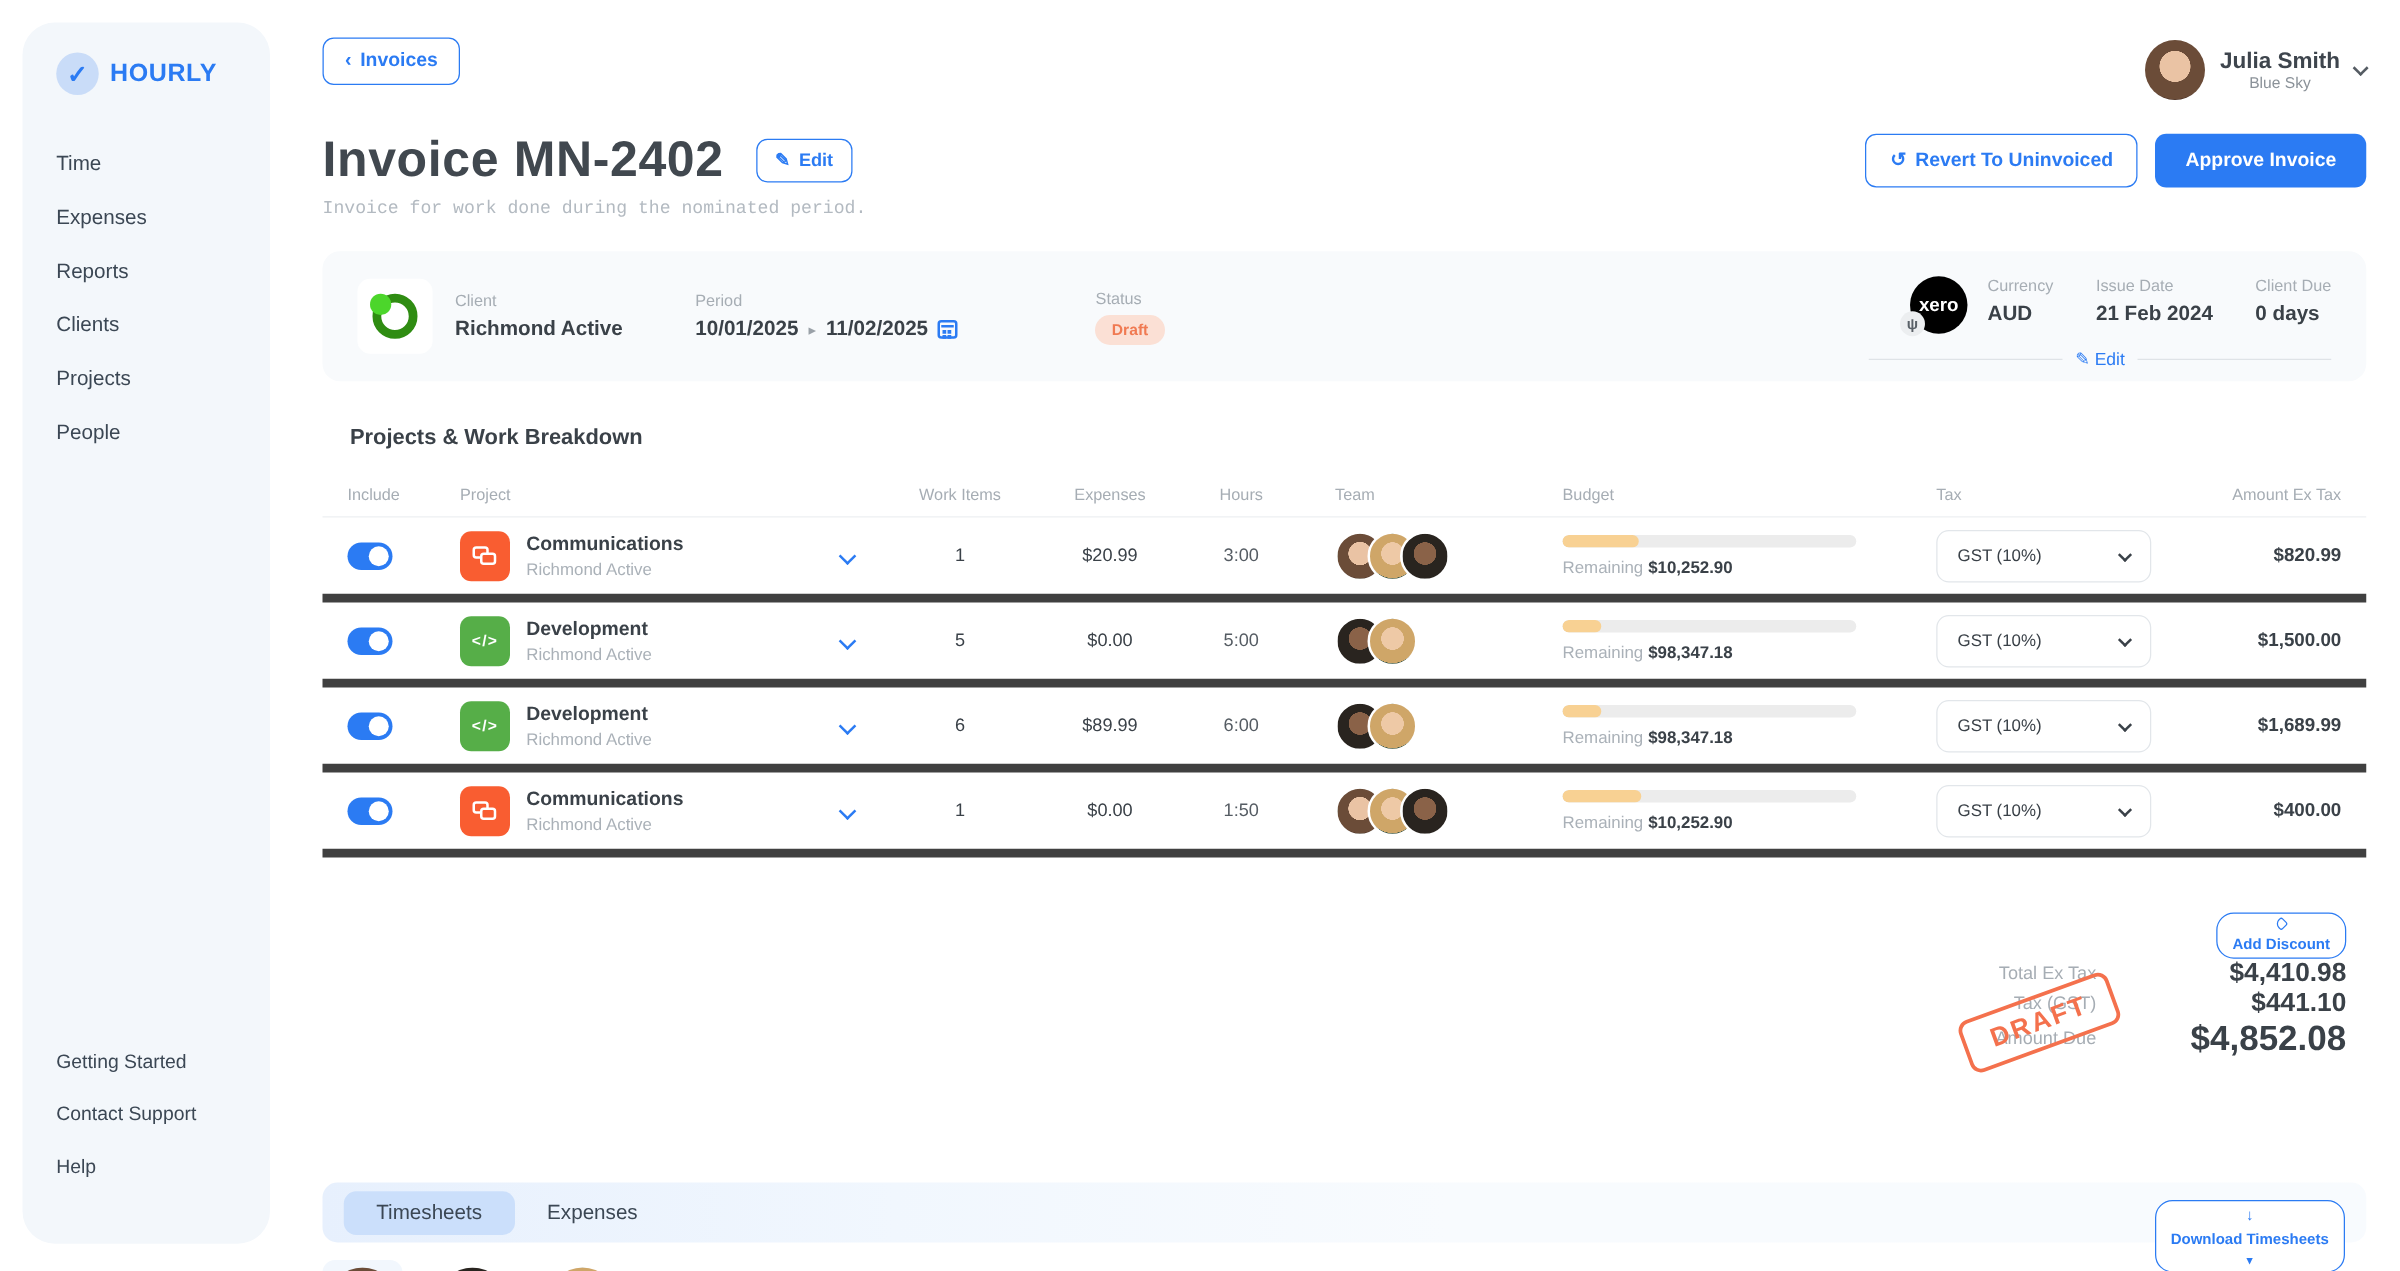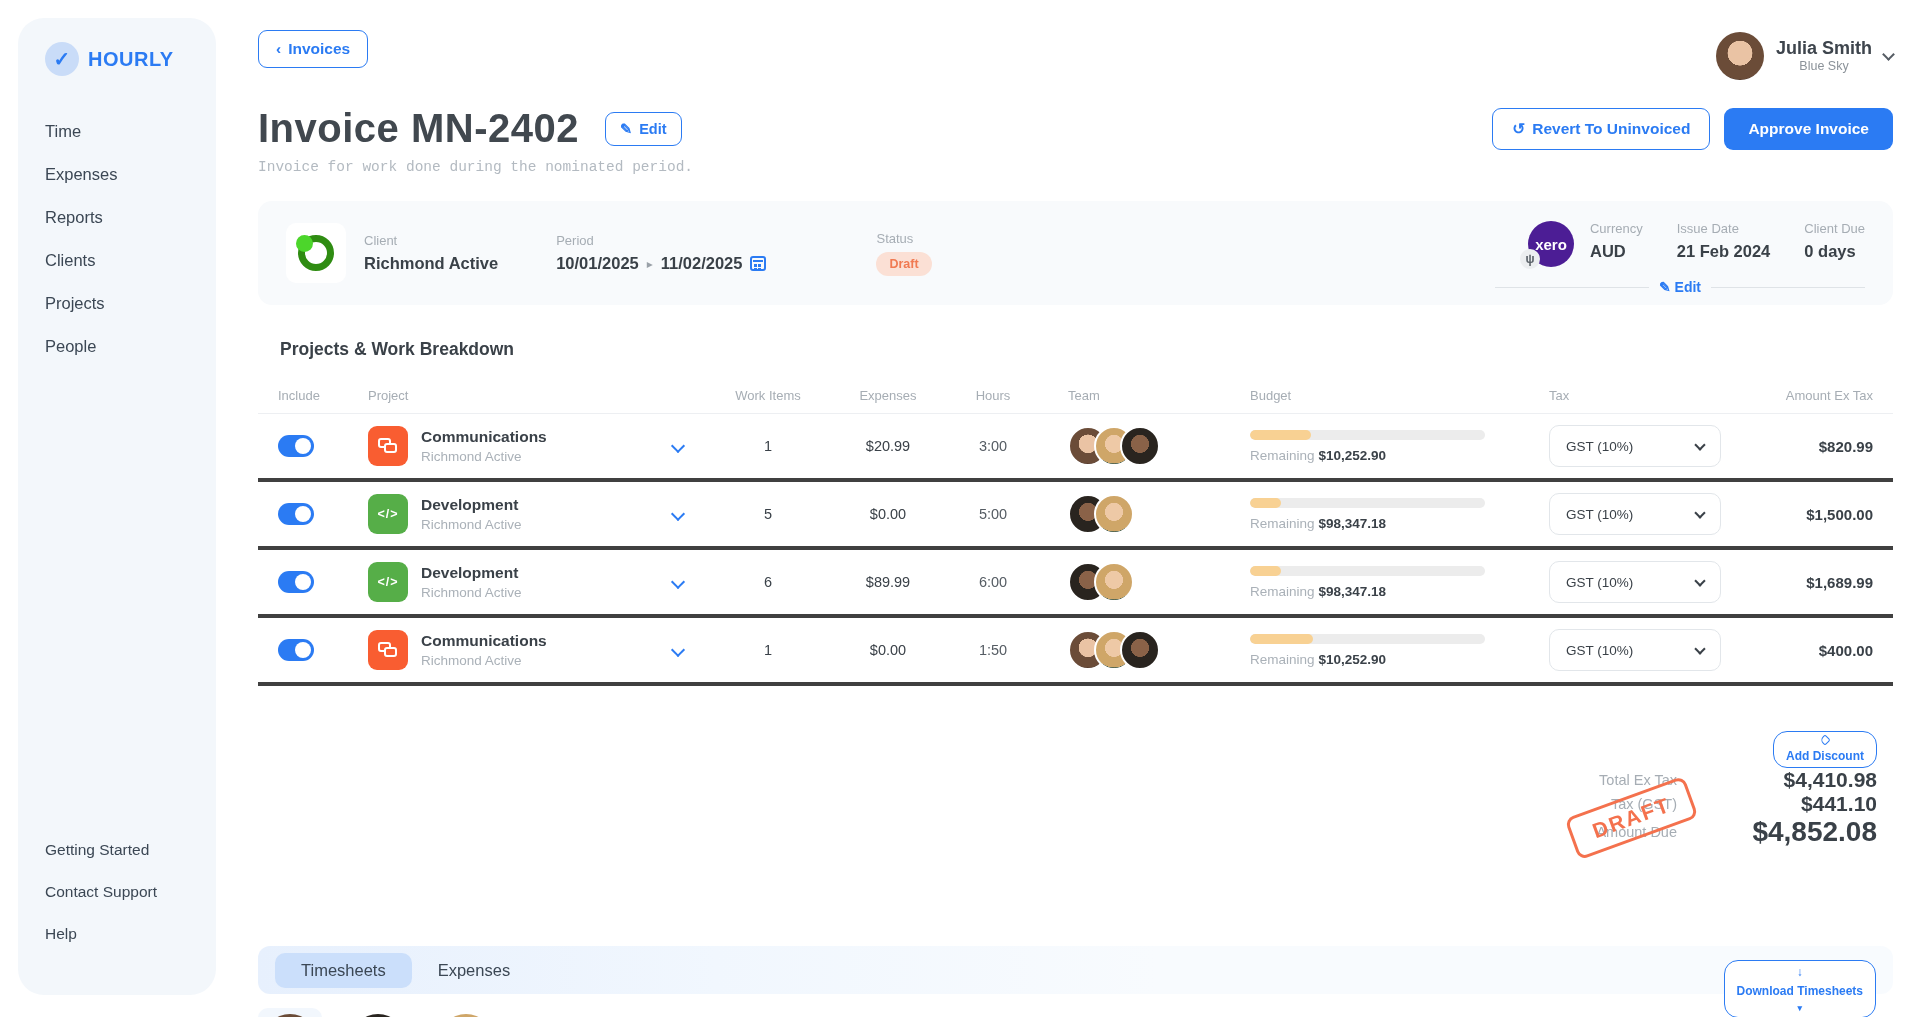--- a/index.html
+++ b/index.html
@@ -57,44 +57,44 @@
   .field { margin-right:0; }
   .f-label { font-size:13px; color:#a6adb4; margin-bottom:6px; }
   .f-value { font-size:16.5px; font-weight:700; color:#3a4148; display:flex; align-items:center; gap:8px; }
   .period-sep { color:#9aa1a8; font-size:12px; font-weight:400; }
   .cal-icon { width:16px; height:15px; border:2px solid #2b7bf3; border-radius:3px; position:relative; display:inline-block; }
   .cal-icon::before { content:""; position:absolute; left:1px; right:1px; top:2px; height:2px; background:#2b7bf3; }
   .cal-icon::after { content:""; position:absolute; left:2px; top:6px; width:3px; height:3px; background:#2b7bf3;
     box-shadow:4px 0 #2b7bf3, 0 4px #2b7bf3, 4px 4px #2b7bf3; }
   .status-pill { display:inline-block; background:#fbe0d5; color:#f07a52; font-size:12.5px;
     font-weight:700; border-radius:12px; padding:5px 13px; }
-  .xero { width:46px; height:46px; border-radius:50%; background:#4c1d95; color:#fff;
+  .xero { width:46px; height:46px; border-radius:50%; background:#000000; color:#fff;
     display:flex; align-items:center; justify-content:center; font-size:15px; font-weight:700;
     position:relative; margin-right:16px; }
   .plug { position:absolute; left:-8px; bottom:-2px; width:20px; height:20px; border-radius:50%;
     background:#eceef0; color:#5a6168; font-size:12px; display:flex; align-items:center; justify-content:center; }
   .right-group { position:absolute; right:28px; top:20px; display:flex; align-items:flex-start; }
   .right-group .field { margin-right:34px; }
   .right-group .field:last-child { margin-right:0; }
   .edit-under { position:absolute; right:28px; bottom:10px; width:370px; display:flex; align-items:center; gap:10px; }
   .edit-under .line { flex:1; height:1px; background:#dfe3e7; }
-  .edit-link { color:#2b7bf3; font-size:14px; font-weight:700; cursor:pointer; white-space:nowrap; }
+  .edit-link { color:#2b7bf3; font-size:14px; font-weight:400; cursor:pointer; white-space:nowrap; }
 
   
   .section-title { margin-top:34px; font-size:17.5px; font-weight:700; color:#3a4148; padding-left:22px; }
   .tbl { margin-top:18px; }
   .tbl-grid { display:grid; grid-template-columns:100px 300px 40px 140px 100px 110px 190px 290px 210px 155px;
     align-items:center; }
   .tbl-head { height:36px; border-bottom:1px solid #edeff2; }
   .tbl-head > div { font-size:13px; color:#a6adb4; }
   .th-include { padding-left:20px; } .th-project { padding-left:10px; }
   .th-center { text-align:center; }
   .th-team { padding-left:20px; } .th-budget { padding-left:12px; } .th-tax { padding-left:21px; }
   .th-amount { text-align:right; padding-right:20px; }
-  .row { height:68px; border-bottom:4px solid #404040; }
+  .row { height:68px; border-bottom:7px solid #404040; }
   .toggle { width:36px; height:22px; border-radius:12px; background:#2b7bf3; position:relative;
     margin-left:20px; cursor:pointer; }
   .toggle::after { content:""; position:absolute; right:3px; top:3px; width:16px; height:16px;
     border-radius:50%; background:#fff; }
   .proj-cell { display:flex; align-items:center; gap:13px; padding-left:10px; }
   .proj-icon { width:40px; height:40px; border-radius:9px; flex:0 0 40px;
     display:flex; align-items:center; justify-content:center; position:relative; }
   .pi-comms { background:#f95d31; }
   .pi-comms .b1 { position:absolute; left:10px; top:12px; width:13px; height:10px;
     border:2px solid #fff; border-radius:3px; background:#f95d31; }

